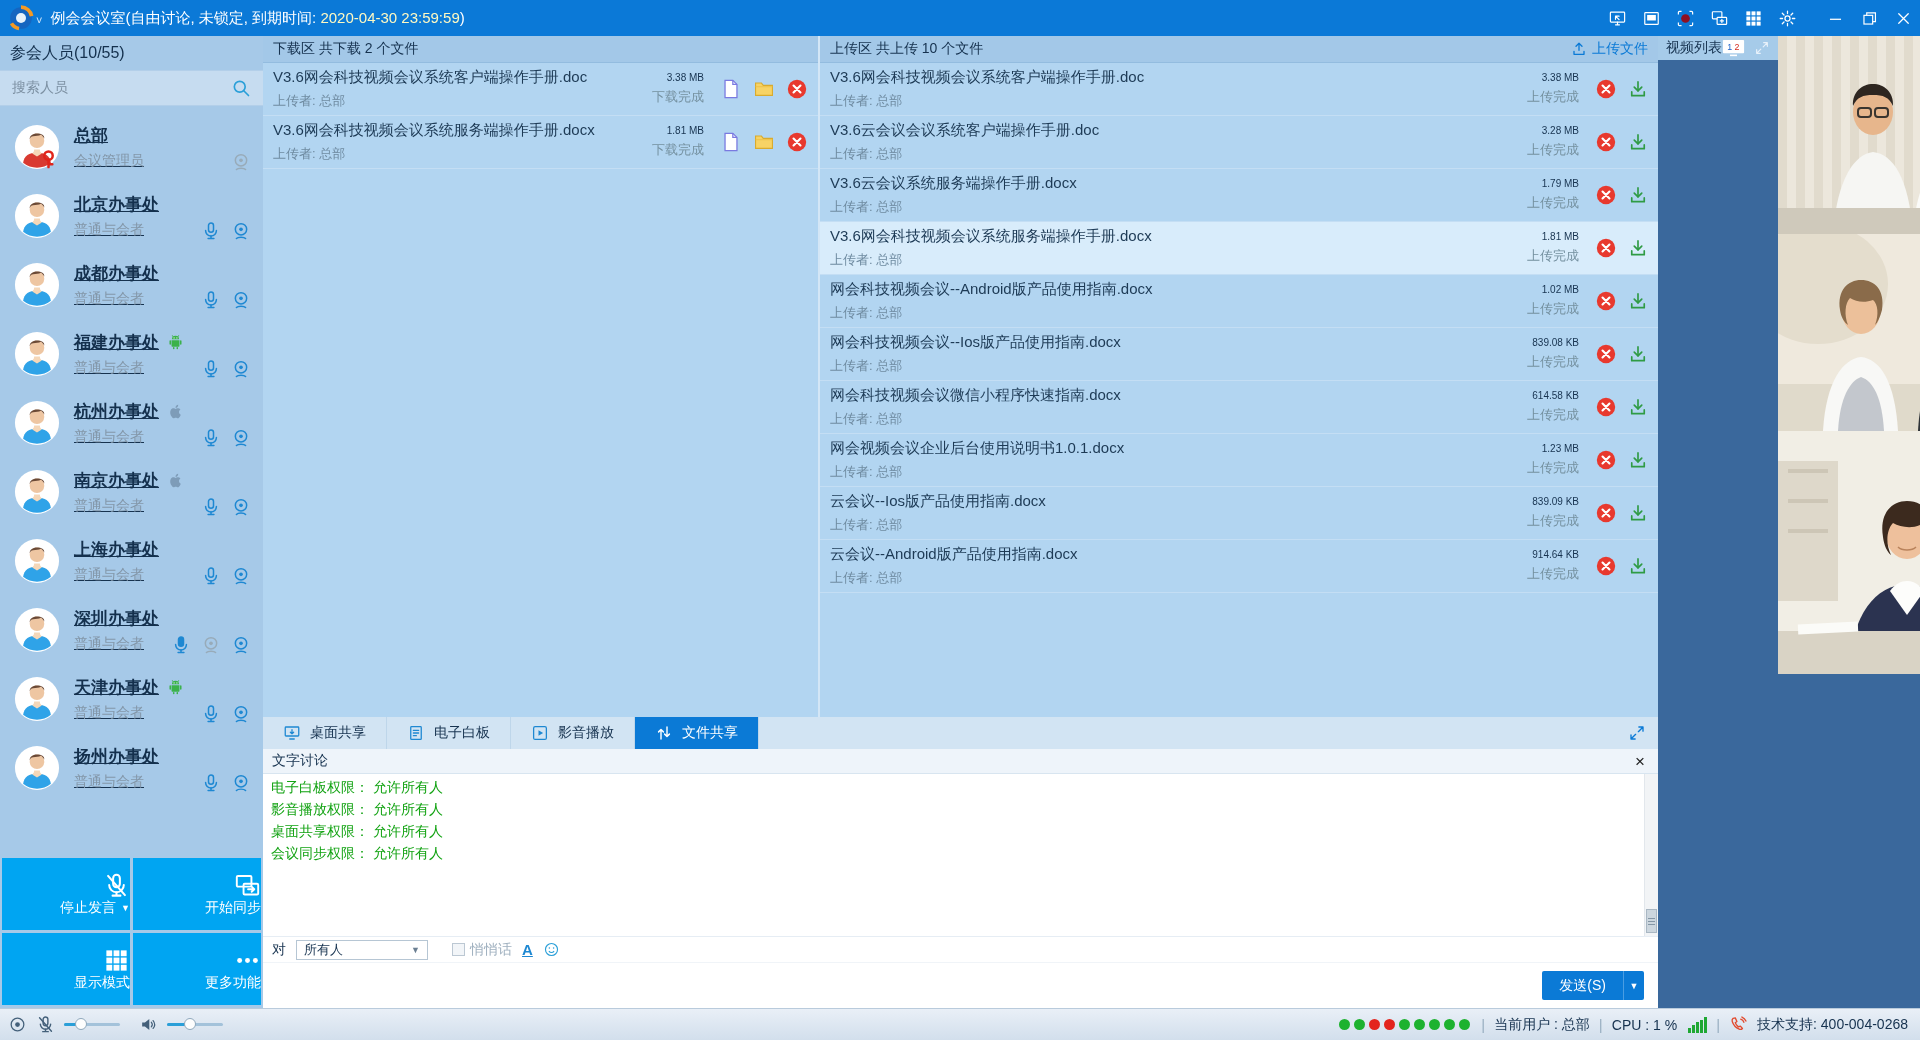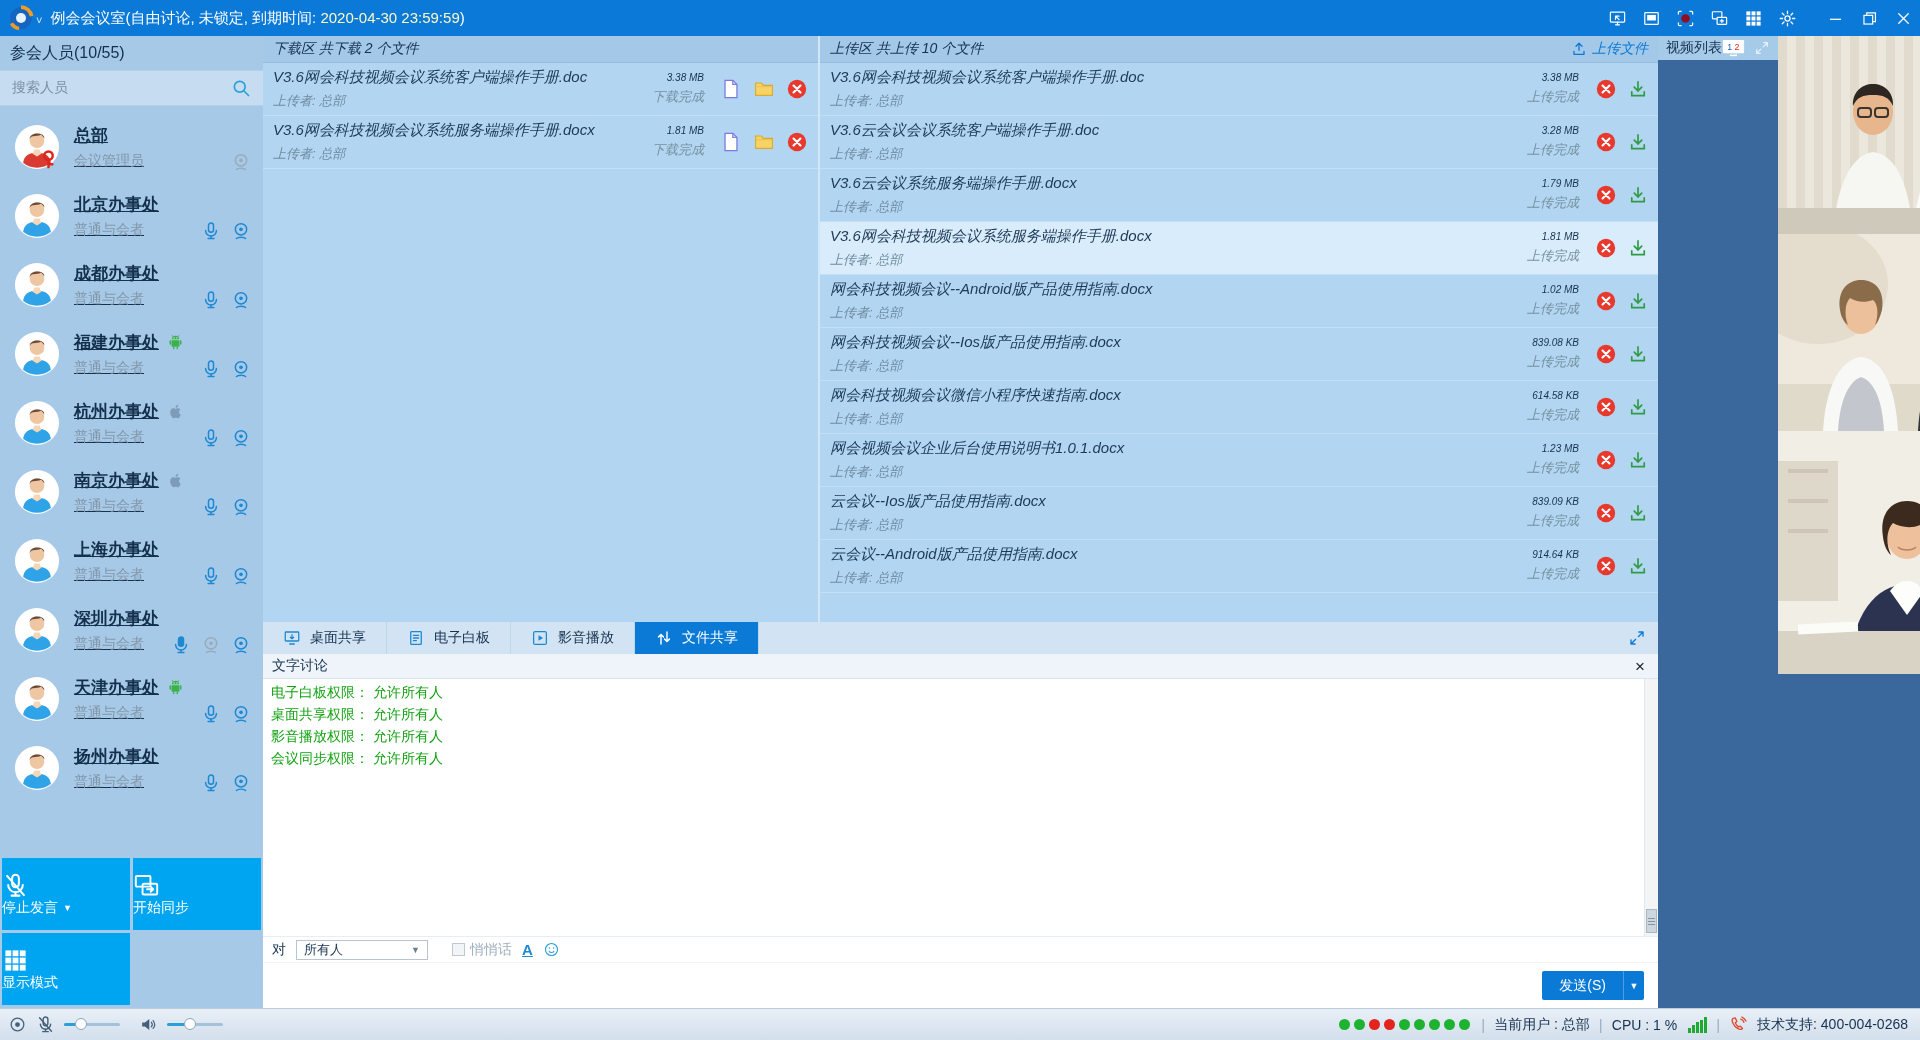--- a/index.html
+++ b/index.html
@@ -30,28 +30,28 @@
   .avatar { width:46px; height:46px; flex:none; }
   .p-info { margin-left:14px; min-width:0; }
   .p-name { font-size:17px; font-weight:bold; color:#14304d; display:flex; align-items:center; gap:7px; white-space:nowrap; }
   .p-badge { width:19px; height:19px; }
   .p-role { font-size:14px; color:#8397a9; margin-top:5px; }
   .p-icons { position:absolute; right:12px; bottom:9px; display:flex; gap:10px; align-items:flex-end; }
   .p-ic { width:20px; height:20px; color:#1e88d2; }
   .p-ic.gray { color:#98abb9; }
 
   .sidebar-buttons { flex:none; display:grid; grid-template-columns:1fr 1fr; grid-template-rows:1fr 1fr; gap:3px; padding:0 2px 3px 2px; height:150px; }
-  .sb-btn { background:#00a5f2; color:#fff; display:flex; flex-direction:column; align-items:flex-start; justify-content:center; font-size:14px; cursor:default; }
+  .sb-btn { background:#00a5f2; color:#fff; display:flex; flex-direction:column; align-items:flex-end; justify-content:center; font-size:14px; cursor:default; }
   .sb-btn .ic { width:27px; height:27px; }
   .sb-label { display:flex; align-items:center; gap:5px; }
   .caret { font-size:9px; }
 
   
   .main { width:1395px; flex:none; display:flex; flex-direction:column; background:#b2d5f1; }
-  .files { height:586px; flex:none; display:flex;font-style:italic; }
+  .files { height:681px; flex:none; display:flex; }
   .panel { display:flex; flex-direction:column; background:#b2d5f1; }
   .download-panel { width:557px; flex:none; border-right:2px solid #d3e6f6; }
   .upload-panel { flex:1; }
   .panel-header { height:27px; flex:none; background:#a3c8e8; border-bottom:1px solid #93bcdf; display:flex; align-items:center; padding:0 10px; font-size:14px; color:#16324f; }
   .upload-link { margin-left:auto; display:flex; align-items:center; gap:5px; color:#0b7ad6; font-size:14px; }
   .upload-link svg { width:16px; height:16px; }
   .file-row { min-height:52px; flex:none; border-bottom:1px solid #c4def4; display:flex; align-items:center; padding:5px 10px 5px 10px; }
   .upload-panel .file-row { min-height:53px; }
   .file-row.selected { background:#d8ecfb; }
   .file-main { flex:1; min-width:0; }
@@ -621,20 +621,32 @@
               <rect x="15.8" y="9.4" width="5.2" height="5.2"></rect>
               <rect x="3" y="15.8" width="5.2" height="5.2"></rect>
               <rect x="9.4" y="15.8" width="5.2" height="5.2"></rect>
               <rect x="15.8" y="15.8" width="5.2" height="5.2"></rect>
             </svg>
           </span>
           <span class="sb-label">
             <span>显示模式</span>
           </span>
         </div>
+        <div class="sb-btn">
+          <span class="ic">
+            <svg viewBox="0 0 24 24" fill="currentColor">
+              <circle cx="5" cy="12" r="2.2"></circle>
+              <circle cx="12" cy="12" r="2.2"></circle>
+              <circle cx="19" cy="12" r="2.2"></circle>
+            </svg>
+          </span>
+          <span class="sb-label">
+            <span>更多功能</span>
+          </span>
+        </div>
       </div>
   </div>
 
   <div class="main">
     <div class="files">
       <div class="panel download-panel">
         <div class="panel-header">下载区 共下载 2 个文件</div>
         <div id="download-rows">
             <div class="file-row">
               <div class="file-main">
@@ -1012,22 +1024,22 @@
         </span>
       </div>
 
     <div class="chat-header">
       <span>文字讨论</span>
       <span class="chat-close">×</span>
     </div>
     <div class="chat-messages">
       <div id="chat-lines">
           <div class="chat-line">电子白板权限： 允许所有人</div>
+          <div class="chat-line">影音播放权限： 允许所有人</div>
           <div class="chat-line">桌面共享权限： 允许所有人</div>
-          <div class="chat-line">影音播放权限： 允许所有人</div>
           <div class="chat-line">会议同步权限： 允许所有人</div>
         </div>
       <div class="chat-scrollbar">
         <div class="chat-thumb">
             <i></i>
             <i></i>
             <i></i>
           </div>
       </div>
     </div>

